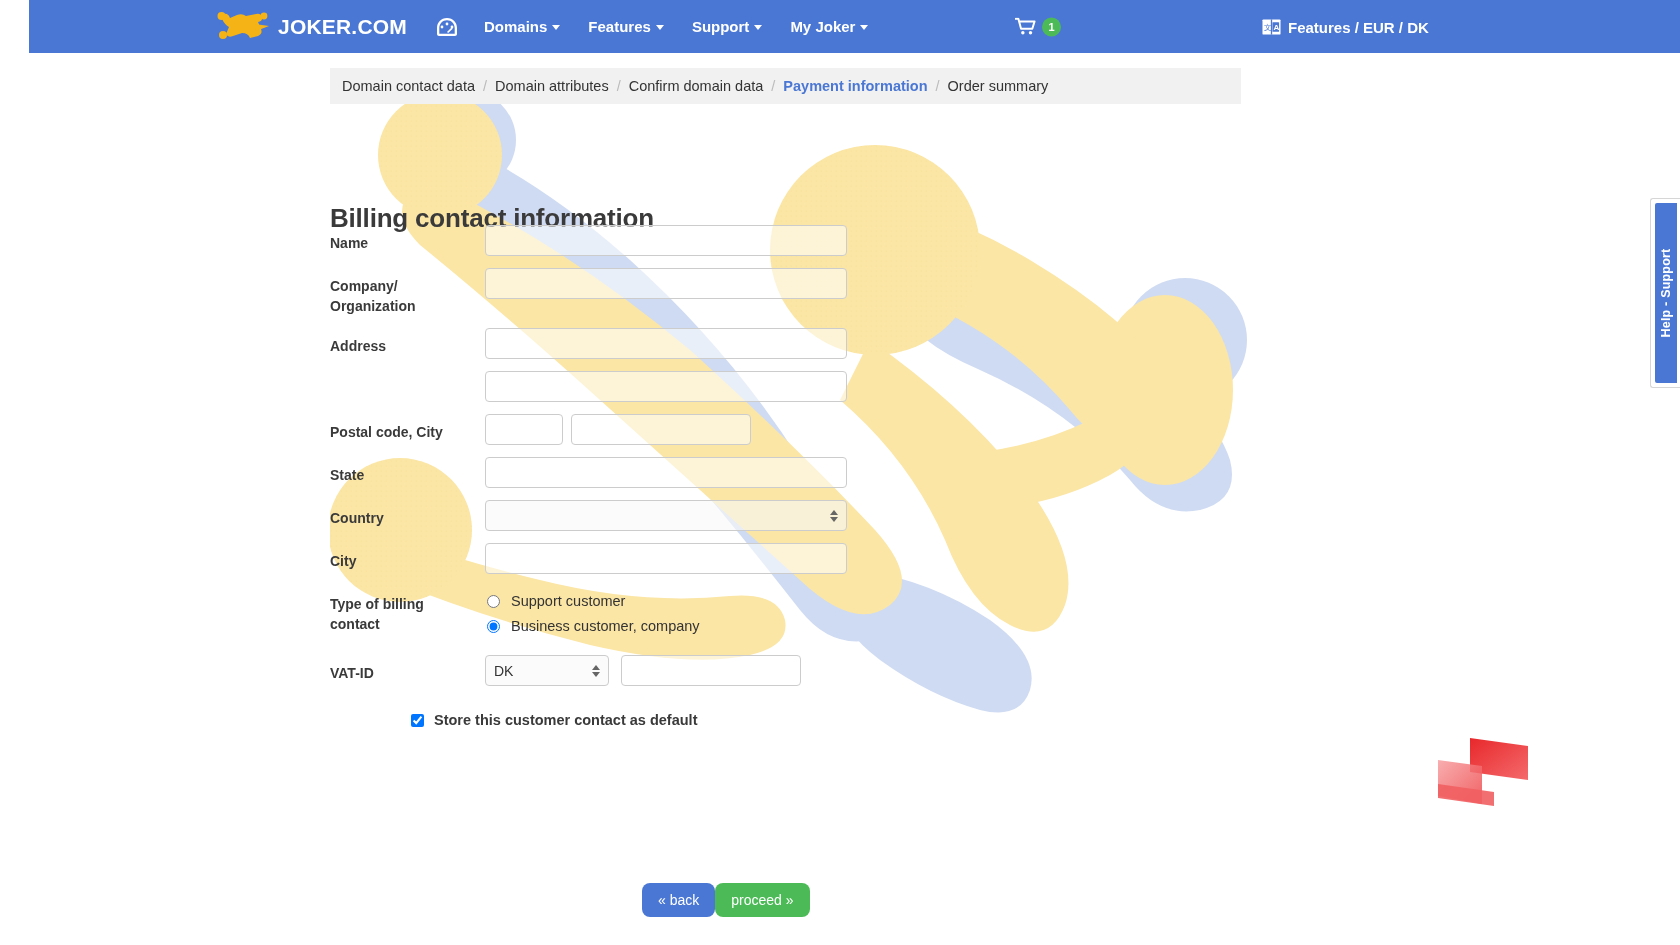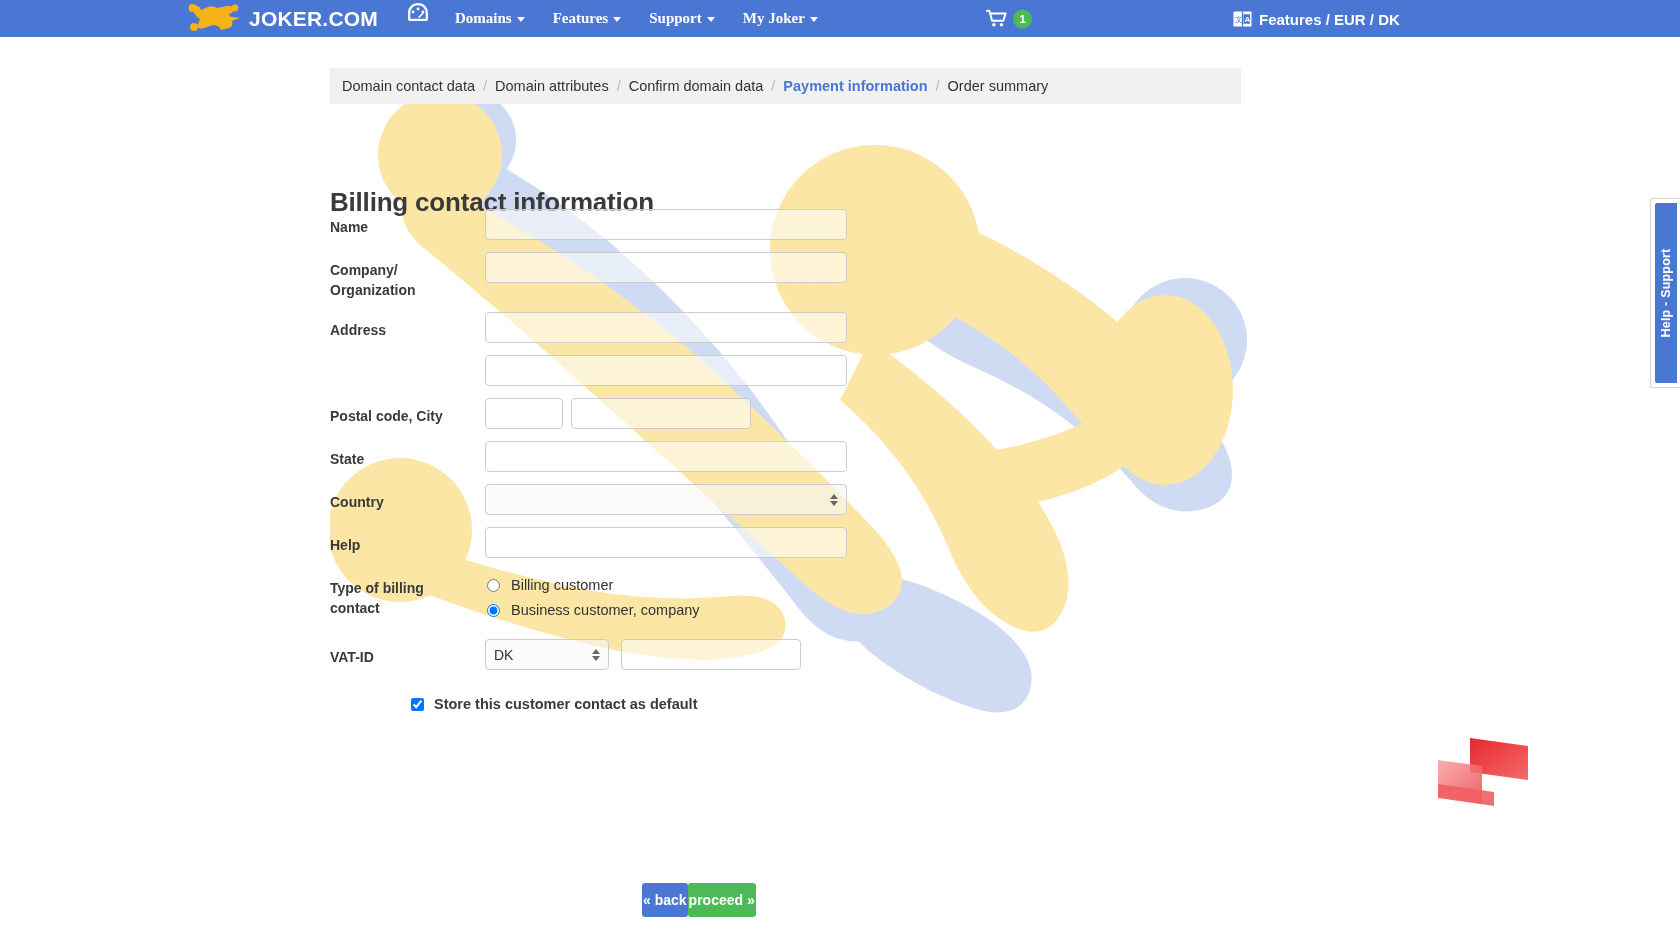--- a/index.html
+++ b/index.html
@@ -7,25 +7,27 @@
     margin: 0; padding: 0;
     width: 1680px; height: 945px;
     font-family: "Liberation Sans", sans-serif;
     background: #ffffff;
     overflow: hidden;
   }
 
   
   .topnav {
     position: relative;
-    height: 37px;
+    height: 53px;
     background: #4a77d4;
     display: flex;
+    align-items: center;
     color: #ffffff;
     z-index: 40;
+    margin-left: 29px;
   }
   .brand {
     display: flex;
     align-items: center;
     margin-left: 186px;
     gap: 9px;
   }
   .jester-logo { width: 54px; height: 32px; display: block; }
   .brand-text {
     font-size: 21px;
@@ -35,21 +37,20 @@
   }
   .dash-icon { margin-left: 28px; width: 24px; height: 24px; display:block; }
   .navlinks { display: flex; align-items: center; margin-left: 25px; gap: 28px; }
   .navlink {
     font-size: 15px;
     font-weight: bold;
     color: #fff;
     cursor: pointer;
     display: flex; align-items: center; gap: 5px;
     white-space: nowrap;
-    font-family: Liberation Serif, serif;
   }
   .caret {
     width: 0; height: 0;
     border-left: 4px solid transparent;
     border-right: 4px solid transparent;
     border-top: 5px solid #fff;
     display: inline-block;
     margin-top: 2px;
   }
   .cart-wrap {
@@ -186,26 +187,26 @@
   .btn-bar {
     position: absolute;
     left: 330px; top: 883px;
     width: 911px;
     display: flex;
     align-items: center;
     z-index: 10;
   }
   .btn {
     border: none;
-    border-radius: 3px;
+    border-radius: 8px;
     color: #fff;
     font-size: 14px;
-    font-weight: bold;
+    font-weight: normal;
     font-family: "Liberation Sans", sans-serif;
-    padding: 9px 1px;
+    padding: 9px 16px;
     cursor: pointer;
   }
   .btn-back { background: #4a77d4; margin-left: 312px; }
   .btn-proceed { background: #4cbb57; }
 
   
   .help-tab-outer {
     position: absolute;
     right: 0; top: 198px;
     width: 30px; height: 190px;
@@ -419,35 +420,35 @@
           </select>
           <span class="sel-arrows">
             <i class="arrow-up"></i>
             <i class="arrow-dn"></i>
           </span>
         </span>
       </div>
     </div>
 
     <div class="row">
-      <div class="lbl">Help</div>
+      <div class="lbl">City</div>
       <div class="ctrl">
         <input type="text" value="" style="">
       </div>
     </div>
 
     <div class="row">
       <div class="lbl">
         <div>Type of billing</div>
         <div>contact</div>
       </div>
       <div class="ctrl">
         <div class="radio-row">
           <input type="radio" name="billtype" id="r-private" style="">
-          <label for="r-private">Billing customer</label>
+          <label for="r-private">Support customer</label>
         </div>
         <div class="radio-row">
           <input type="radio" name="billtype" id="r-business" checked="" style="">
           <label for="r-business">Business customer, company</label>
         </div>
       </div>
     </div>
 
     <div class="row">
       <div class="lbl">VAT-ID</div>

